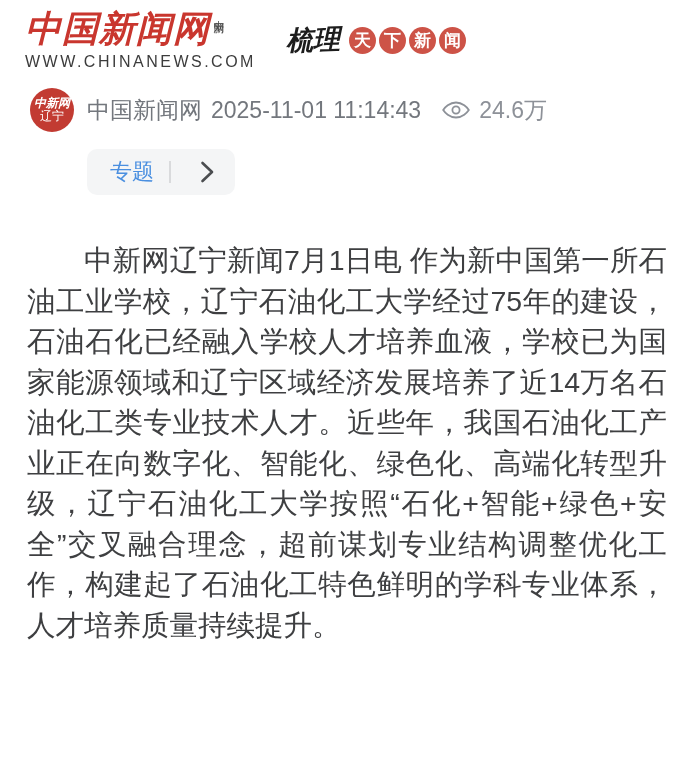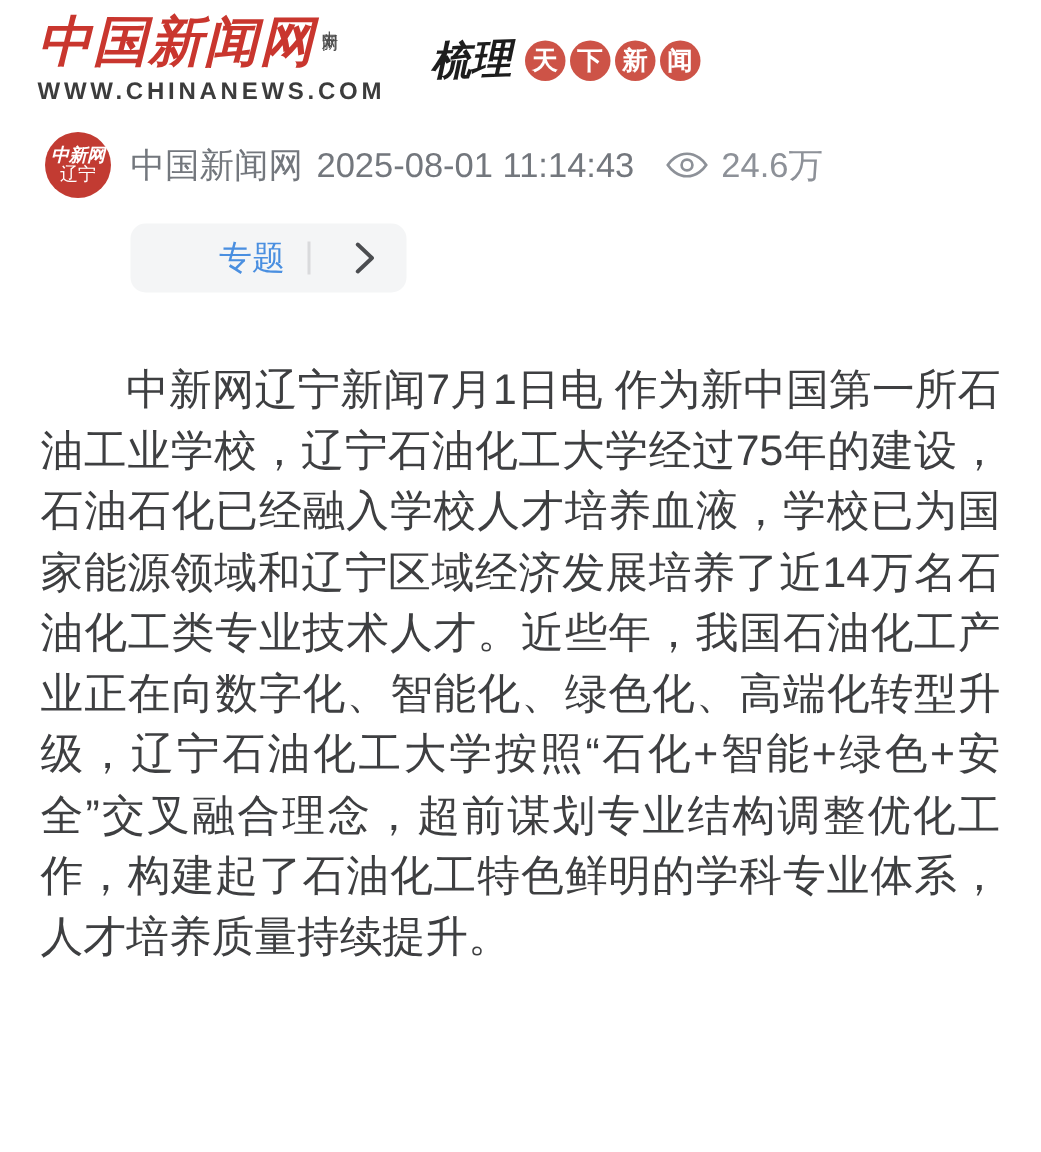--- a/index.html
+++ b/index.html
@@ -34,21 +34,21 @@
     color:var(--brand-red);
     letter-spacing:1px;
   }
   .logo-side{
     writing-mode:vertical-rl;
     font-size:11px;line-height:12px;
     color:#4c4c4c;letter-spacing:2px;
     margin:3px 0 0 3px;height:40px;
   }
   .logo-url{
-    font-size:16px;font-weight:bold;
+    font-size:16px;font-weight:normal;
     color:#3c3c3c;letter-spacing:2.5px;
     margin-top:2px;
   }
   .tagline{
     display:flex;align-items:center;
     margin:14px 0 0 30px;
   }
   .tagline-prefix{
     font-family:"DejaVu Serif","Liberation Serif",serif;
     font-weight:bold;font-style:italic;
@@ -104,21 +104,21 @@
     font-size:23px;color:var(--views-gray);
   }
   .topic-pill{
     display:inline-flex;align-items:center;
     margin:17px 0 0 87px;
     height:46px;border-radius:10px;
     background:var(--pill-bg);
     padding:0 20px 0 23px;
     cursor:pointer;
   }
-  .topic-label{font-size:22px;color:var(--accent-blue);margin-left:36px;}
+  .topic-label{font-size:22px;color:var(--accent-blue);}
   .topic-divider{
     width:2px;height:22px;background:#d9dadc;
     margin:0 15px;
   }
   .topic-title{font-size:23px;color:#2a2b2d;}
   .topic-pill svg{margin-left:14px;display:block;}
   .article-body{
     margin:45px 27px 0 27px;
     font-size:28.5px;line-height:40.5px;
     color:var(--body-color);
@@ -147,21 +147,21 @@
 </header>
 
 <main>
 
   <div class="byline">
     <div class="avatar">
       <span class="av-line1">中新网</span>
       <span class="av-line2">辽宁</span>
     </div>
     <span class="source-name">中国新闻网</span>
-    <span class="publish-time">2025-08-01 11:14:43</span>
+    <span class="publish-time">2025-11-01 11:14:43</span>
     <span class="views">
       <svg width="30" height="24" viewBox="0 0 30 24">
         <path d="M15 4.5 C8.5 4.5 3.8 9.5 2.2 12 C3.8 14.5 8.5 19.5 15 19.5 C21.5 19.5 26.2 14.5 27.8 12 C26.2 9.5 21.5 4.5 15 4.5 Z" fill="none" stroke="#8d9198" stroke-width="1.8"></path>
         <circle cx="15" cy="12" r="3.6" fill="none" stroke="#8d9198" stroke-width="1.8"></circle>
       </svg>
       <span class="view-count">24.6万</span>
     </span>
   </div>
 
   <div class="topic-pill">

